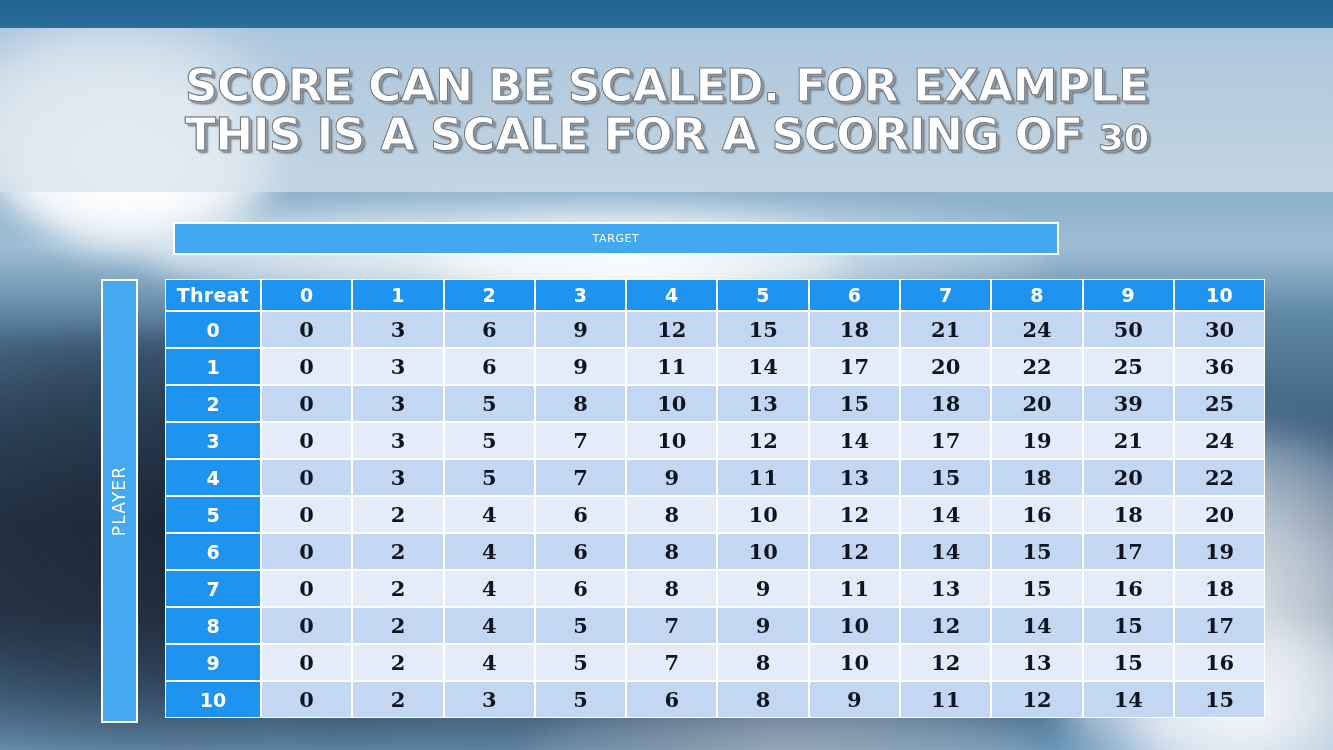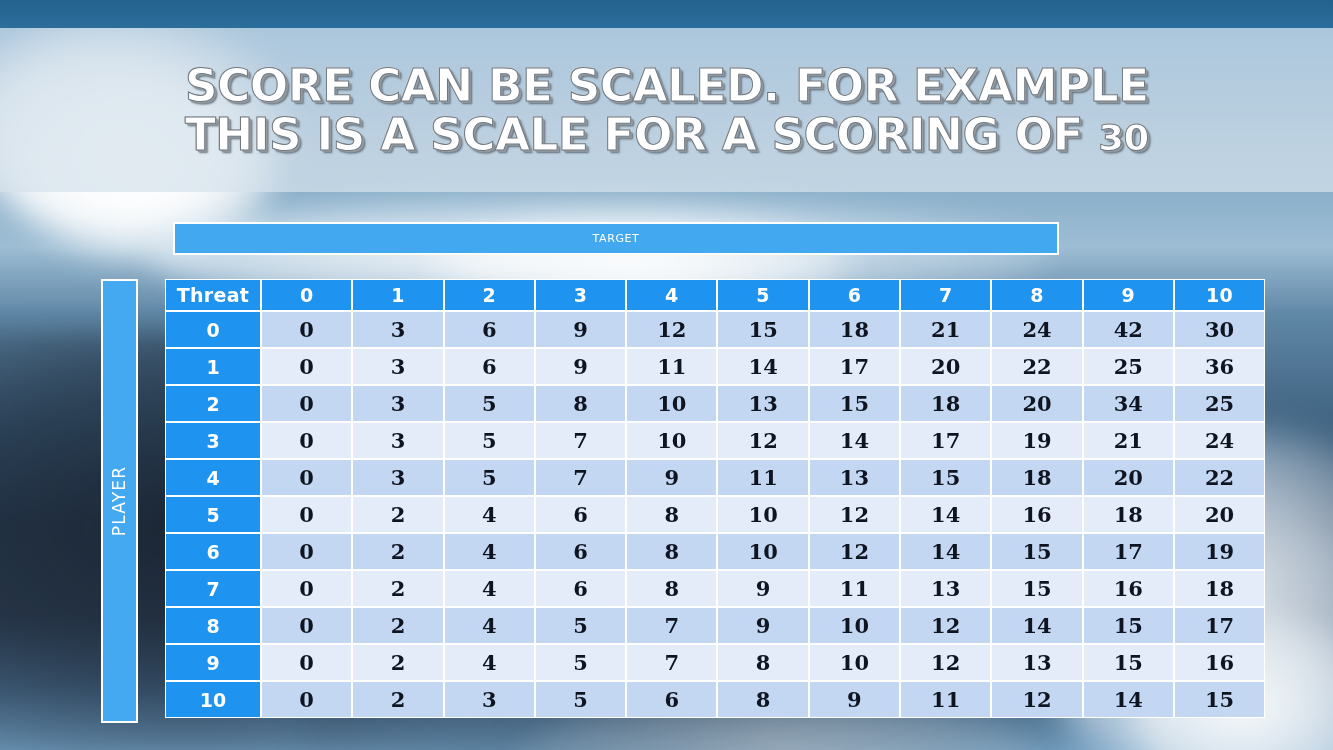--- a/index.html
+++ b/index.html
@@ -268,21 +268,21 @@
             <th class="rowhead">0</th>
             <td>0</td>
             <td>3</td>
             <td>6</td>
             <td>9</td>
             <td>12</td>
             <td>15</td>
             <td>18</td>
             <td>21</td>
             <td>24</td>
-            <td>42</td>
+            <td>50</td>
             <td>30</td>
           </tr>
           <tr class="odd">
             <th class="rowhead">1</th>
             <td>0</td>
             <td>3</td>
             <td>6</td>
             <td>9</td>
             <td>11</td>
             <td>14</td>
@@ -296,21 +296,21 @@
             <th class="rowhead">2</th>
             <td>0</td>
             <td>3</td>
             <td>5</td>
             <td>8</td>
             <td>10</td>
             <td>13</td>
             <td>15</td>
             <td>18</td>
             <td>20</td>
-            <td>34</td>
+            <td>39</td>
             <td>25</td>
           </tr>
           <tr class="odd">
             <th class="rowhead">3</th>
             <td>0</td>
             <td>3</td>
             <td>5</td>
             <td>7</td>
             <td>10</td>
             <td>12</td>

